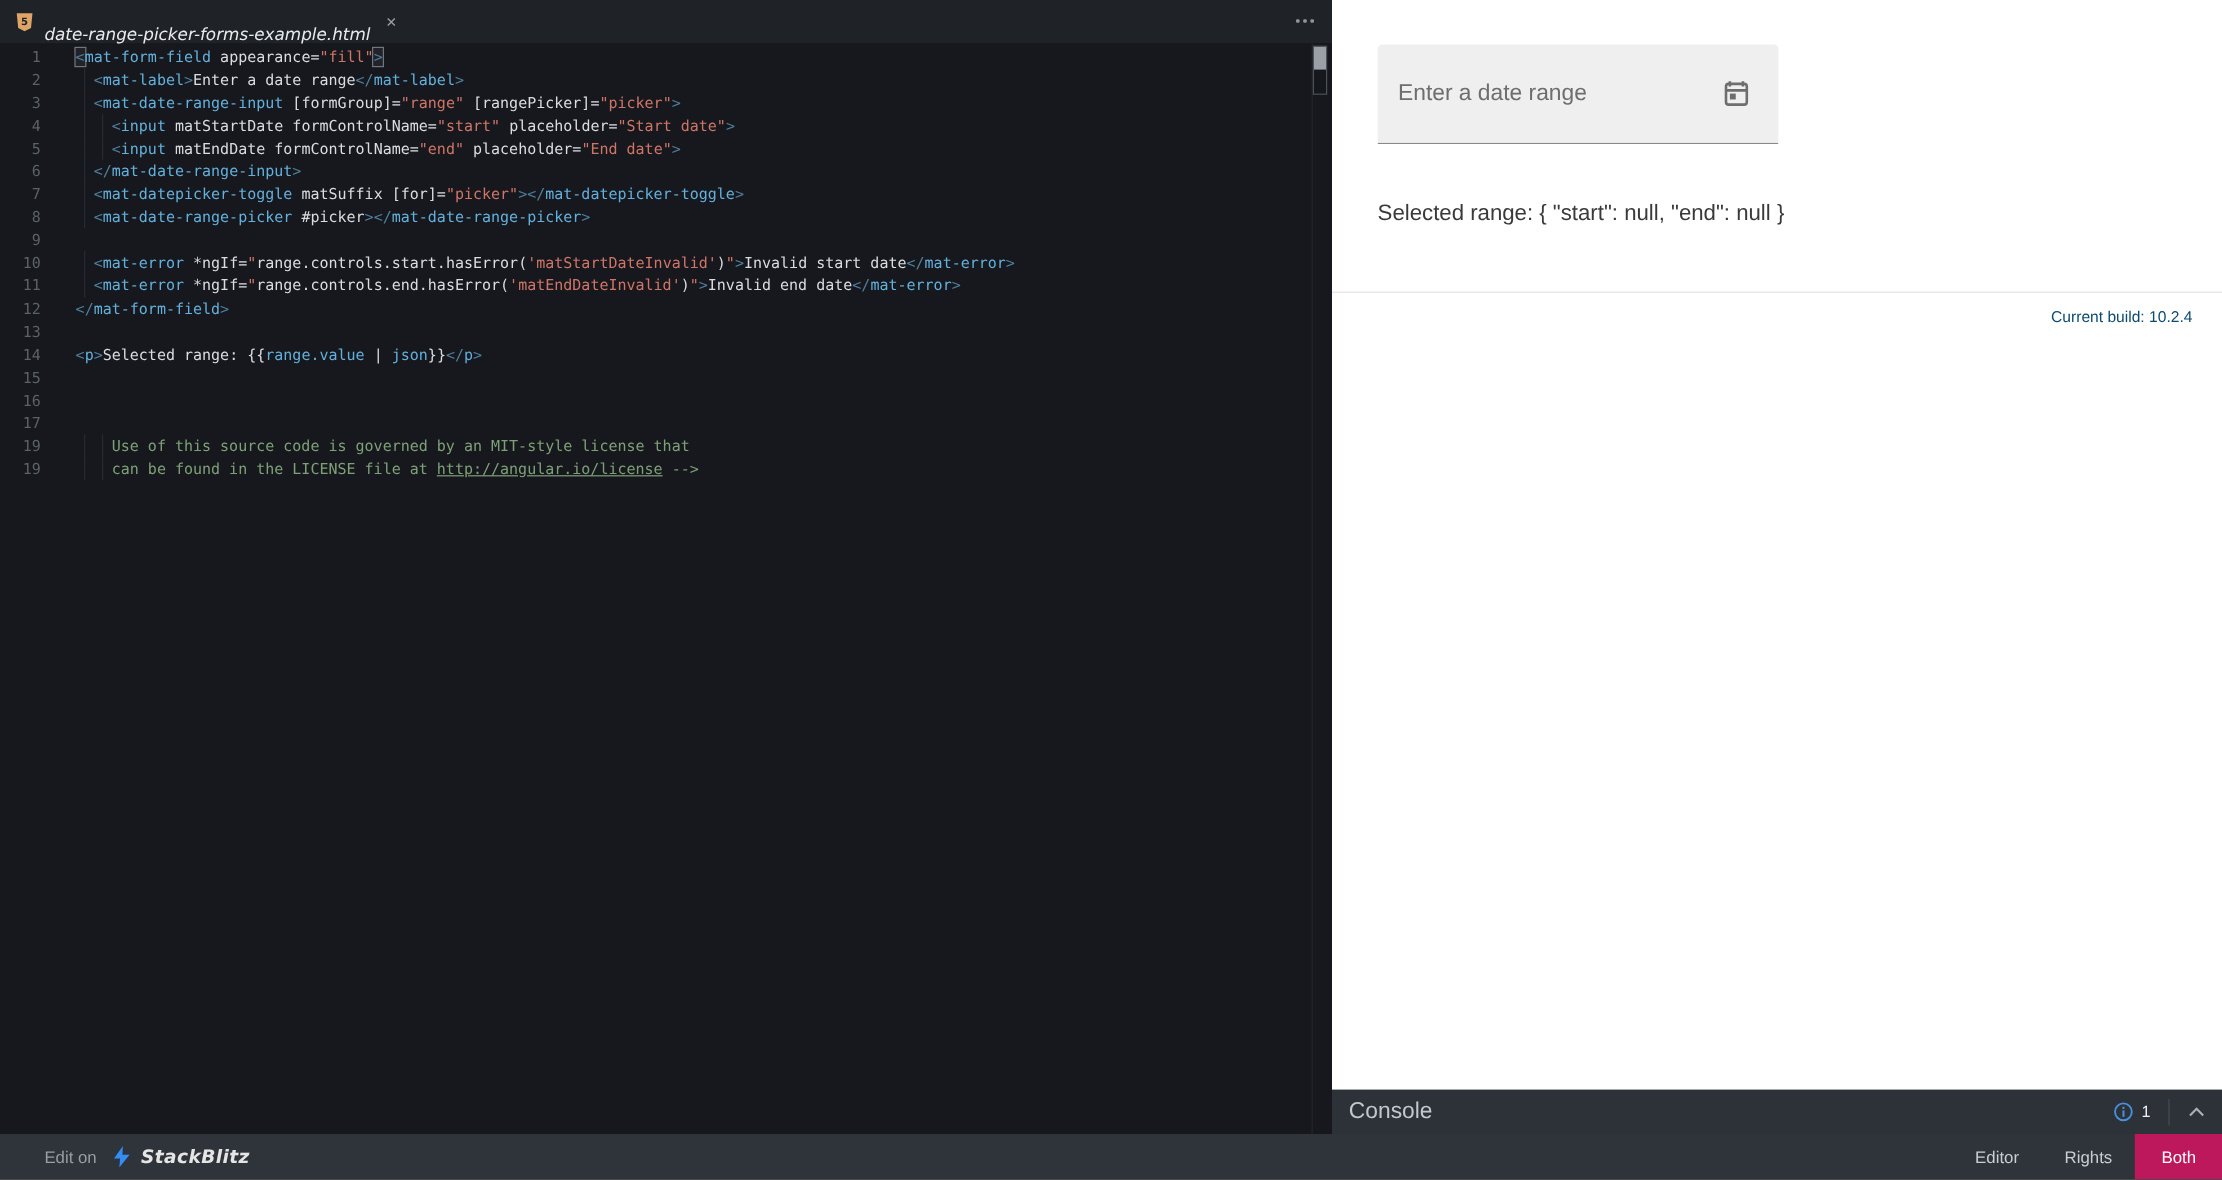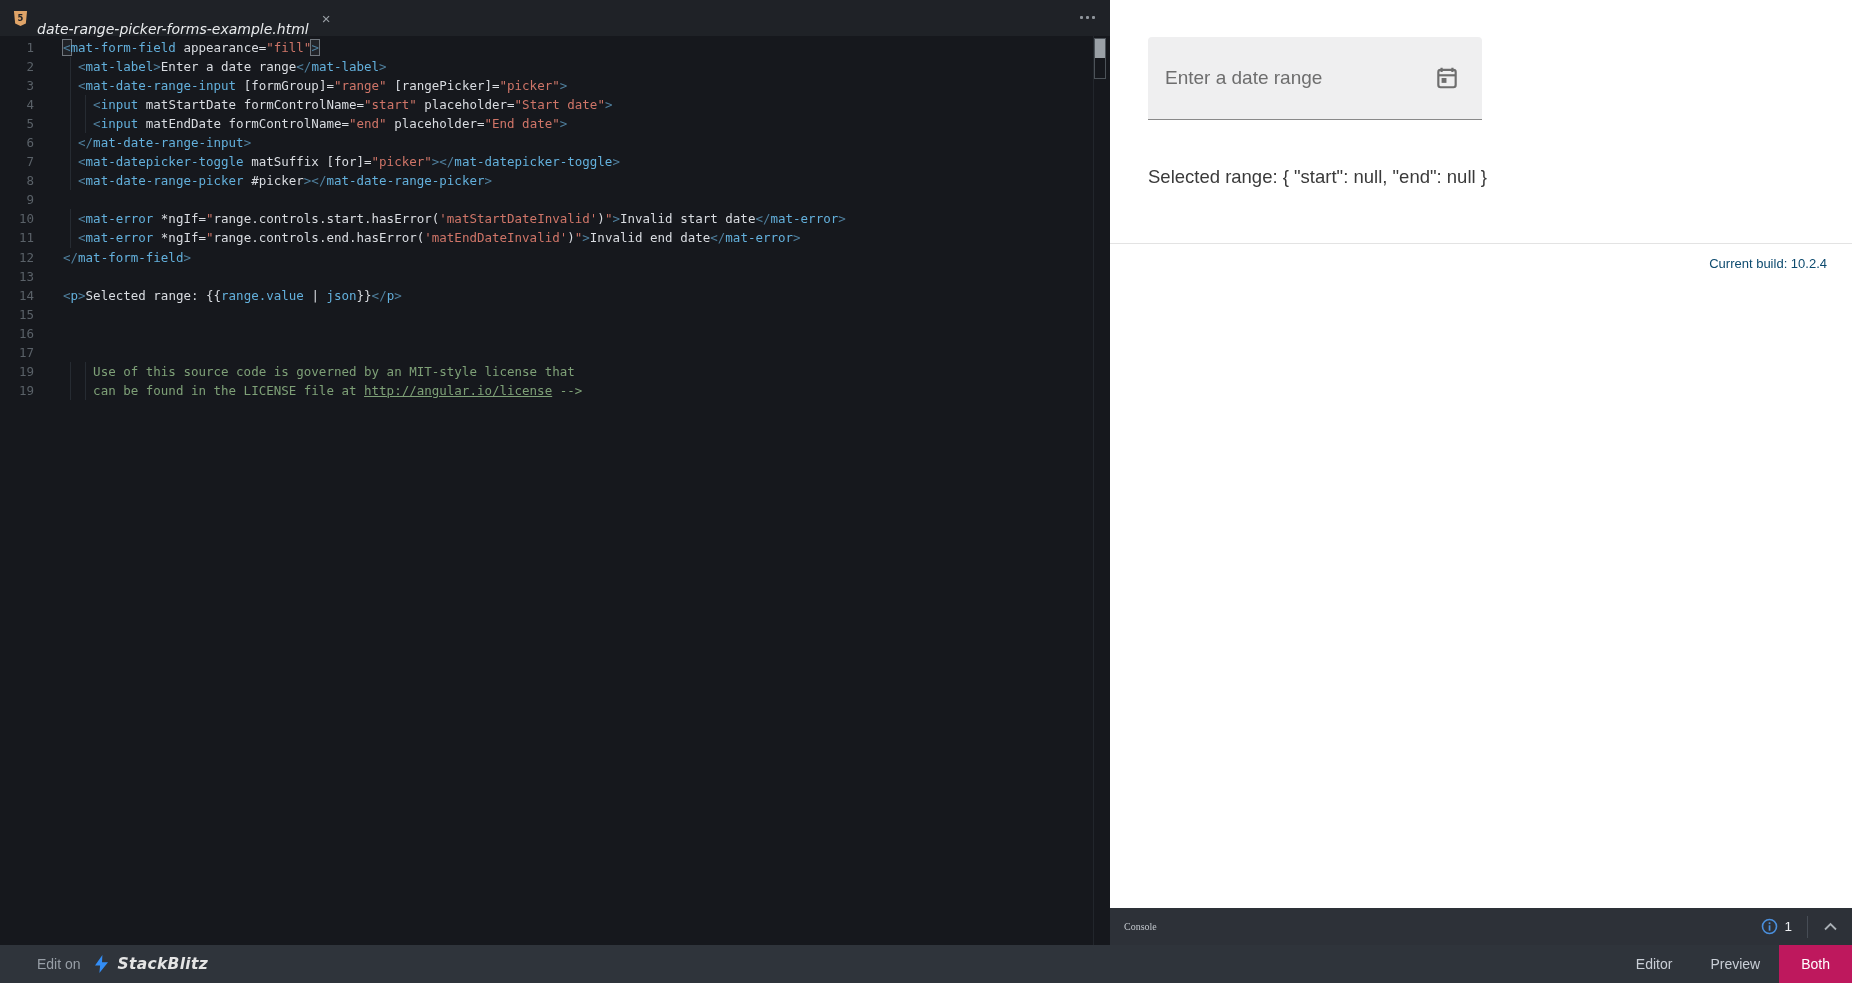--- a/index.html
+++ b/index.html
@@ -42,21 +42,21 @@
               display:flex;align-items:center;justify-content:space-between;padding:0 22px 0 17px;cursor:text;}
   .ff-label{font-size:19px;color:#6e6e6e;}
   .cal-icon{width:26px;height:26px;flex:none;cursor:pointer;}
   .sel-range{position:absolute;left:38px;top:166px;font-size:18.5px;color:#3a3a3a;}
   .pv-divider{position:absolute;left:0;top:243px;width:742px;height:1px;background:#e3e3e3;}
   .build{position:absolute;right:25px;top:256px;font-size:13px;color:#0c4a6e;}
 
   
   .console-bar{position:absolute;left:1110px;top:908px;width:742px;height:37px;background:#2d3138;
                display:flex;align-items:center;cursor:pointer;}
-  .console-title{margin-left:14px;font-size:10px;color:#c2c7cd;font-family:Liberation Serif, serif;}
+  .console-title{margin-left:14px;font-size:19px;color:#c2c7cd;}
   .console-right{margin-left:auto;margin-right:14px;display:flex;align-items:center;}
   .info-count{color:#eef0f3;font-size:13.5px;margin-left:6px;}
   .console-divider{width:1px;height:22px;background:#474d56;margin:0 15px;}
 
   
   .bottom-bar{position:absolute;left:0;top:945px;width:1852px;height:38px;background:#2f343b;
               display:flex;align-items:center;}
   .edit-on{margin-left:37px;font-size:14px;color:#979ea6;}
   .bolt{width:15px;height:18px;margin:0 9px 0 13px;}
   .brand{color:#e5e5e5;font-size:15.5px;font-weight:700;letter-spacing:.3px;font-family:"DejaVu Sans",sans-serif;font-style:italic;}
@@ -142,18 +142,18 @@
 
   <div class="bottom-bar">
     <span class="edit-on">Edit on</span>
     <svg class="bolt" viewBox="0 0 15 18">
       <path d="M8.4 0 L1 10.4 H6.1 L5.4 18 L14 7.2 H8.0 Z" fill="#338df5"></path>
     </svg>
     <span class="brand">StackBlitz</span>
 
     <span class="view-tabs">
       <span class="view-tab">Editor</span>
-      <span class="view-tab">Preview</span>
+      <span class="view-tab">Rights</span>
       <span class="view-tab active">Both</span>
     </span>
   </div>
 
 </div>
 
 </body></html>

